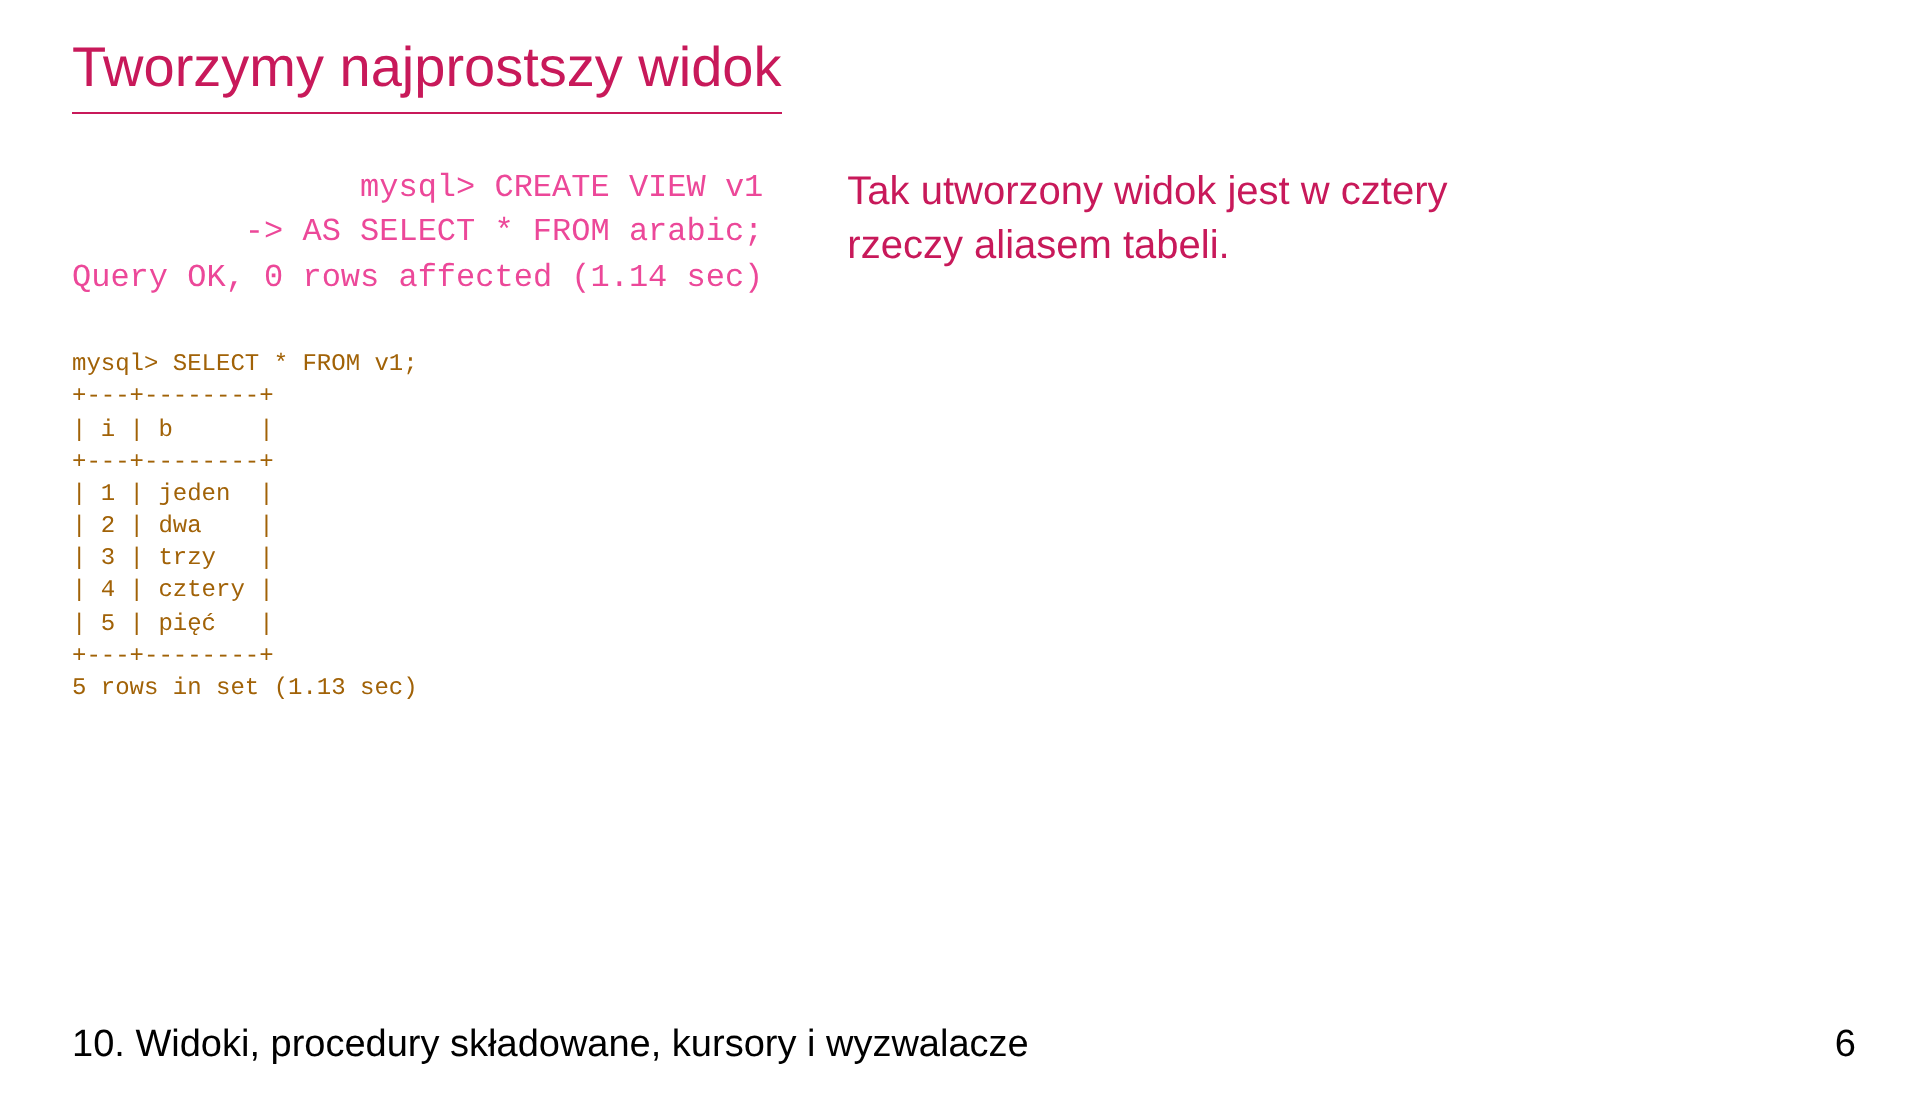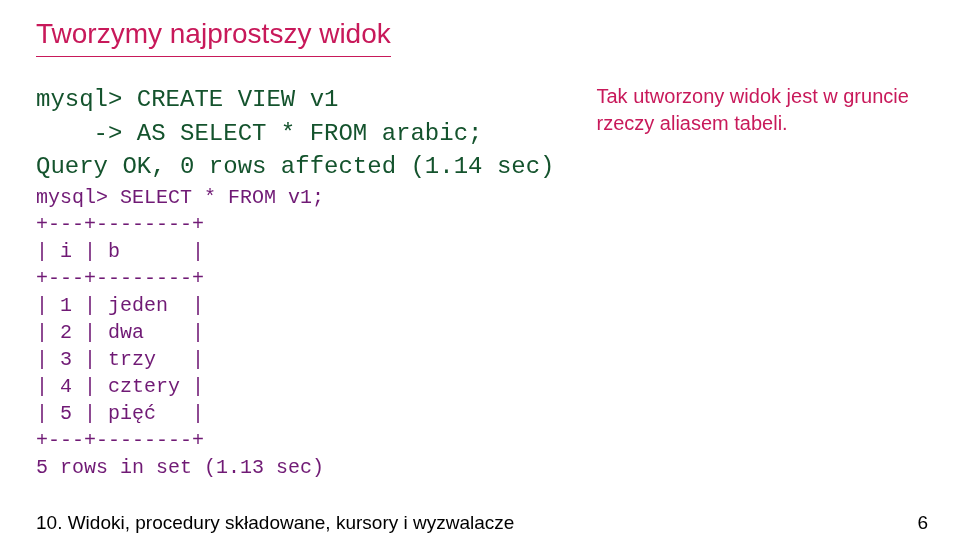--- a/index.html
+++ b/index.html
@@ -29,38 +29,40 @@
     margin: 0 0 26px 0;
     font-weight: 400;
   }
   .content-row {
     display: flex;
     align-items: flex-start;
     column-gap: 42px;
   }
   .code-left {
     font-family: "Courier New", Courier, monospace;
-    font-size: 24px;
+    font-size: 16px;
     line-height: 1.4;
     white-space: pre;
-    color: #14532d;
+    color: #ec4899;
+    text-align: right;
   }
   .note-right {
     font-size: 20px;
     line-height: 1.35;
     color: #c8195a;
     flex: 0 0 auto;
     max-width: 320px;
   }
   .code-block2 {
     font-family: "Courier New", Courier, monospace;
-    font-size: 20px;
+    font-size: 12px;
     line-height: 1.35;
     white-space: pre;
-    color: #701a75;
+    color: #a16207;
+    margin-top: 24px;
   }
   .footer {
     position: absolute;
     left: 36px;
     right: 28px;
     bottom: 16px;
     display: flex;
     justify-content: space-between;
     font-size: 19px;
     color: #000000;
@@ -73,21 +75,21 @@
 <body>
 
 <div class="slide">
 
   <h1 class="heading">Tworzymy najprostszy widok</h1>
 
   <div class="content-row">
     <div class="code-left">mysql&gt; CREATE VIEW v1
     -&gt; AS SELECT * FROM arabic;
 Query OK, 0 rows affected (1.14 sec)</div>
-    <div class="note-right">Tak utworzony widok jest w gruncie rzeczy aliasem tabeli.</div>
+    <div class="note-right">Tak utworzony widok jest w cztery rzeczy aliasem tabeli.</div>
   </div>
 
   <div class="code-block2">mysql&gt; SELECT * FROM v1;
 +---+--------+
 | i | b      |
 +---+--------+
 | 1 | jeden  |
 | 2 | dwa    |
 | 3 | trzy   |
 | 4 | cztery |

